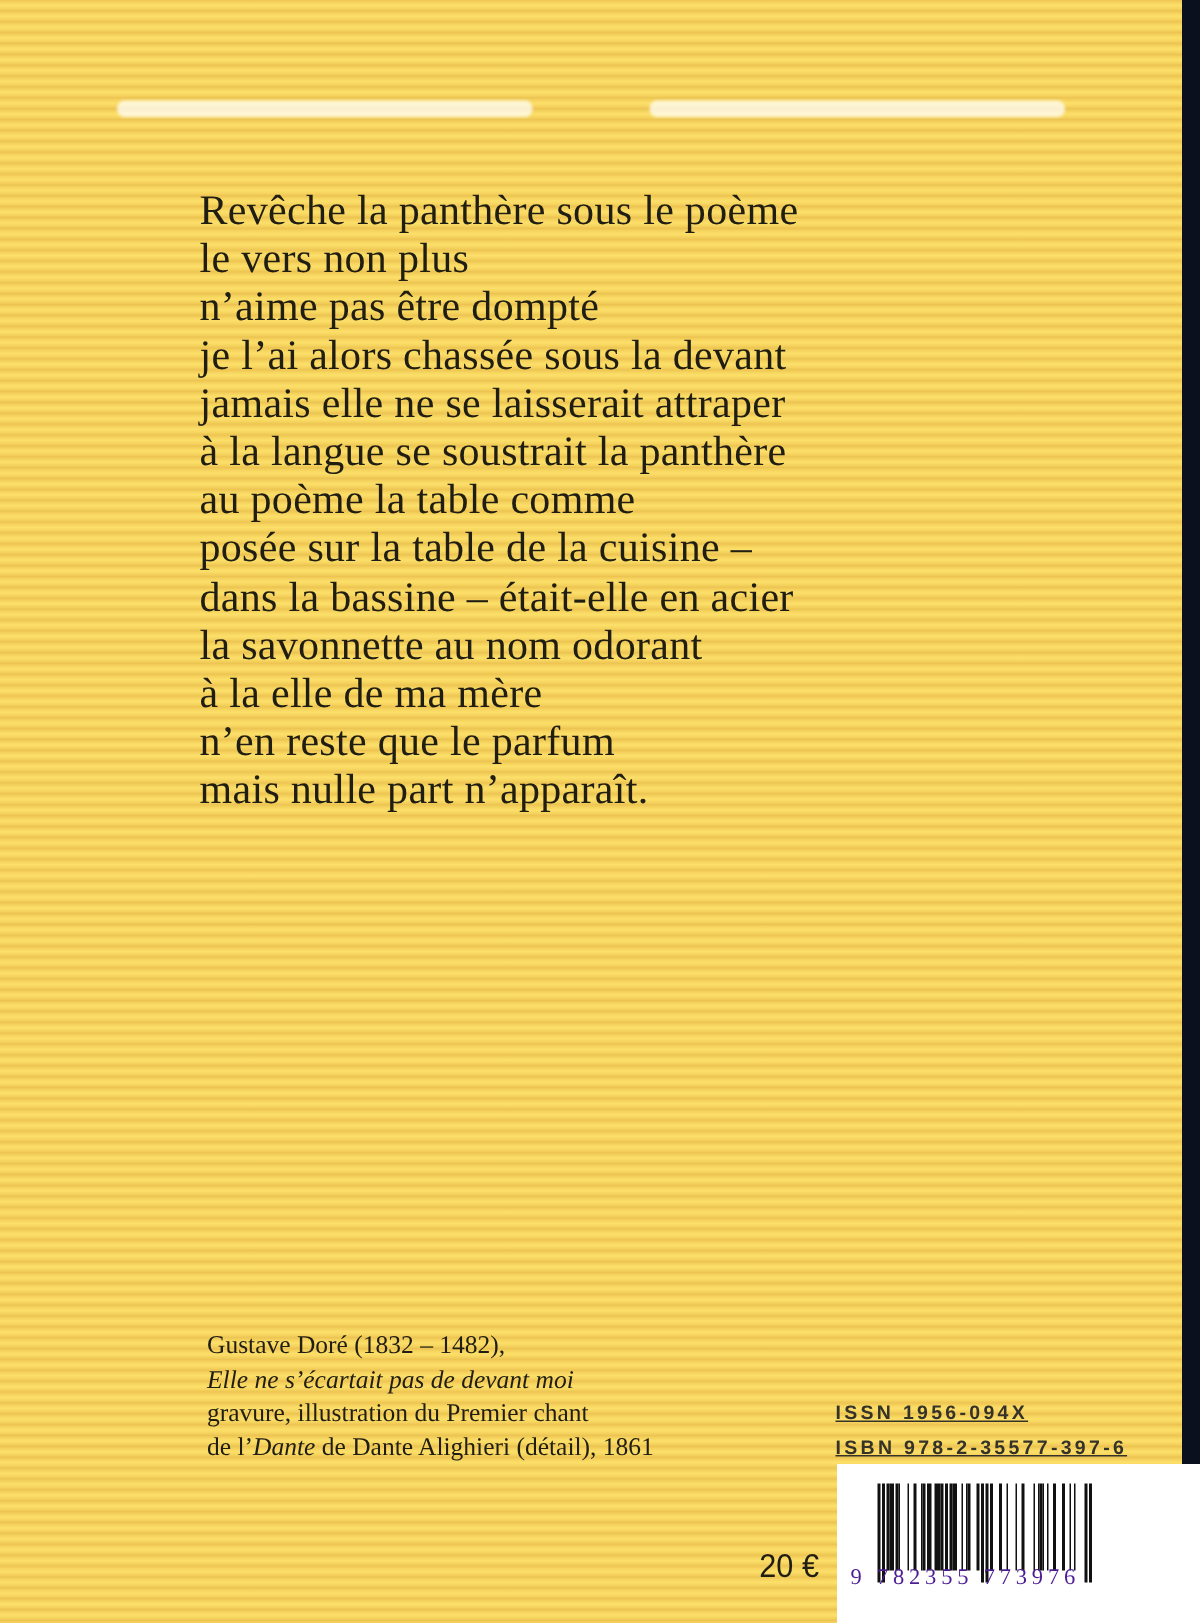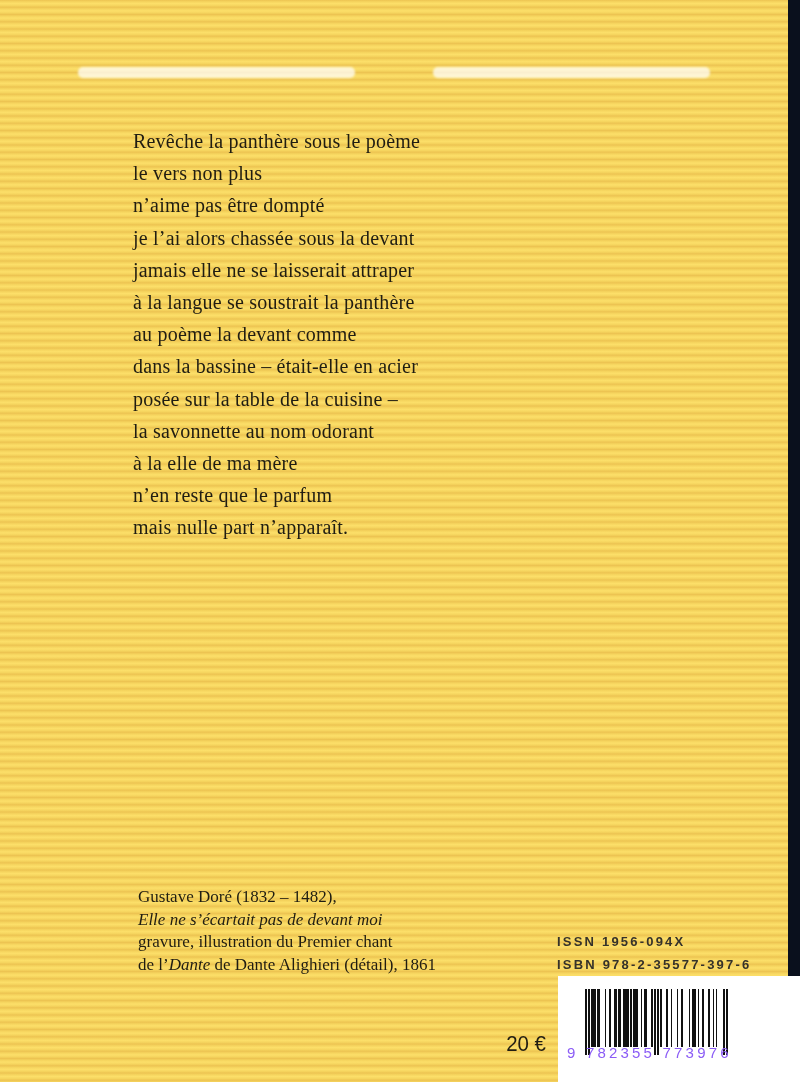--- a/index.html
+++ b/index.html
@@ -46,21 +46,21 @@
     background:var(--erase);
     filter:blur(1.2px);
   }
   .erase-left{left:78px;width:277px;}
   .erase-right{left:433px;width:277px;}
 
   .poem{
     position:absolute;
     left:133px; top:125px;
     color:var(--ink);
-    font-size:20px;
+    font-size:28px;
     line-height:32.2px;
     letter-spacing:0.2px;
     white-space:nowrap;
   }
 
   .credits{
     position:absolute;
     left:138px; top:886px;
     color:var(--ink);
     font-size:17px;
@@ -72,20 +72,21 @@
   .codes{
     position:absolute;
     left:557px; top:930px;
     color:var(--ink_soft);
     font-family:"Liberation Sans", sans-serif;
     font-weight:700;
     font-size:13px;
     line-height:23px;
     letter-spacing:2.2px;
     white-space:nowrap;
+    text-decoration:underline;
   }
 
   .price{
     position:absolute;
     left:486px; top:1031px;
     width:60px;
     text-align:right;
     color:var(--ink);
     font-family:"Liberation Sans", sans-serif;
     font-size:22px;
@@ -105,22 +106,22 @@
     left:27px; top:13px;
     display:flex;
     align-items:flex-start;
   }
   .barcode-bars .module{width:1.5px;height:58px;}
   .barcode-bars .module.bar{background:var(--bar);}
   .barcode-bars .module.guard.bar{height:66px;}
   .barcode-number{
     position:absolute;
     left:9px; top:68px;
-    color:#8b5cf6;
-    font-family:Liberation Sans, sans-serif;
+    color:#4c1d95;
+    font-family:Liberation Serif, serif;
     font-size:15px;
     letter-spacing:3.2px;
     white-space:nowrap;
   }
 </style>
 </head>
 <body>
 
 <div class="cover">
 
@@ -129,23 +130,23 @@
 
   <div class="spine-strip"></div>
 
   <div class="poem">
     <div>Revêche la panthère sous le poème</div>
     <div>le vers non plus</div>
     <div>n’aime pas être dompté</div>
     <div>je l’ai alors chassée sous la devant</div>
     <div>jamais elle ne se laisserait attraper</div>
     <div>à la langue se soustrait la panthère</div>
-    <div>au poème la devant comme</div>
+    <div>au poème la table comme</div>
+    <div>posée sur la table de la cuisine –</div>
     <div>dans la bassine – était-elle en acier</div>
-    <div>posée sur la table de la cuisine –</div>
     <div>la savonnette au nom odorant</div>
     <div>à la elle de ma mère</div>
     <div>n’en reste que le parfum</div>
     <div>mais nulle part n’apparaît.</div>
   </div>
 
   <div class="credits">
     <div>Gustave Doré (1832 – 1482),</div>
     <div class="it">Elle ne s’écartait pas de devant moi</div>
     <div>gravure, illustration du Premier chant</div>

